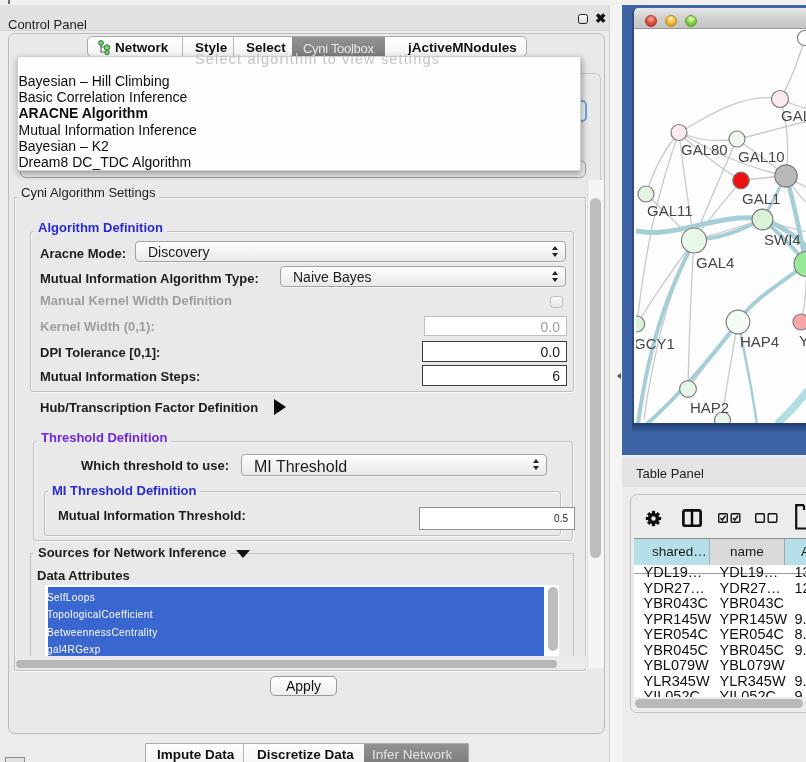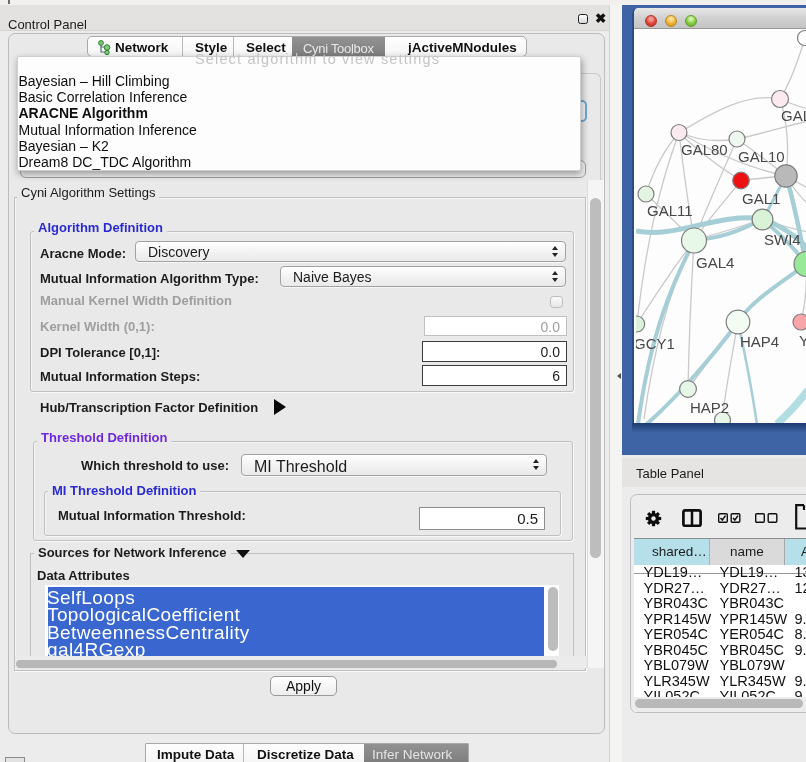--- a/index.html
+++ b/index.html
@@ -96,30 +96,30 @@
 <div class="ab combo" style="left:241px;top:454px;width:306px;height:22px"></div>
 <div class="ab" style="left:254px;top:458px;font-size:16px;color:#1c1c1c">MI Threshold</div>
 <svg class="ab" style="left:531px;top:457px" width="10" height="15" viewBox="0 0 10 15">
     <path d="M5 2 L8 6 L2 6 Z" fill="#222"></path>
     <path d="M5 13 L8 9 L2 9 Z" fill="#222"></path>
   </svg>
 
 <div class="ab grp" style="left:44px;top:491px;width:517px;height:45px"></div>
 <div class="ab glab b" style="left:48px;top:484px;color:#2a2ad2">MI Threshold Definition</div>
 <div class="ab b t13" style="left:58px;top:508px">Mutual Information Threshold:</div>
-<div class="ab fld" style="left:419px;top:507px;width:126px;height:23px;border-color:#8d8d8d;line-height:22px;font-size:15px">0.5</div>
+<div class="ab fld" style="left:419px;top:507px;width:156px;height:23px;border-color:#8d8d8d;line-height:22px;font-size:10px">0.5</div>
 
 <div class="ab" style="left:30px;top:553px;width:544px;height:115px;border:1px solid #c0c0c0;border-bottom:none"></div>
 <div class="ab glab b" style="left:34px;top:546px;color:#1c1c1c">Sources for Network Inference</div>
 <div class="ab" style="left:236px;top:550px;width:0;height:0;border-top:8px solid #111;border-left:7px solid transparent;border-right:7px solid transparent"></div>
 <div class="ab b t13" style="left:37px;top:568px">Data Attributes</div>
 
 <div class="ab" style="left:45px;top:585px;width:514px;height:71px;background:#fff"></div>
 <div class="ab" style="left:48px;top:586.5px;width:496px;height:69.5px;background:#3a67cf"></div>
-<div class="ab" style="left:47px;top:588.5px;font-size:19px;letter-spacing:.4px;color:#fff;line-height:17.6px">SelfLoops<br>TopologicalCoefficient<br>BetweennessCentrality<br>gal4RGexp</div>
+<div class="ab" style="left:47px;top:588.5px;font-size:10px;letter-spacing:.4px;color:#fff;line-height:17.6px">SelfLoops<br>TopologicalCoefficient<br>BetweennessCentrality<br>gal4RGexp</div>
 <div class="ab" style="left:548px;top:587px;width:10px;height:64px;background:#bdbdbd;border-radius:5px"></div>
 
 <div class="ab" style="left:15px;top:656px;width:572px;height:12px;background:#ebebeb"></div>
 <div class="ab" style="left:15.5px;top:660px;width:541px;height:8px;background:#b7b7b7;border-radius:4px"></div>
 
 <div class="ab" style="left:270px;top:676px;width:67px;height:20px;background:linear-gradient(#ffffff,#ededed);border:1px solid #999;border-radius:5px;text-align:center;font-size:14px;color:#111;line-height:19px">Apply</div>
 
 <div class="ab" style="left:145px;top:743px;width:324px;height:33px;background:linear-gradient(#fdfdfd,#f1f1f1);border:1px solid #a9a9a9;border-radius:1px;overflow:hidden">
   <div class="ab" style="left:97px;top:0;width:1px;height:21px;background:#b8b8b8"></div>
   <div class="ab" style="left:218px;top:0;width:106px;height:21px;background:linear-gradient(#929292,#7b7b7b)"></div>

